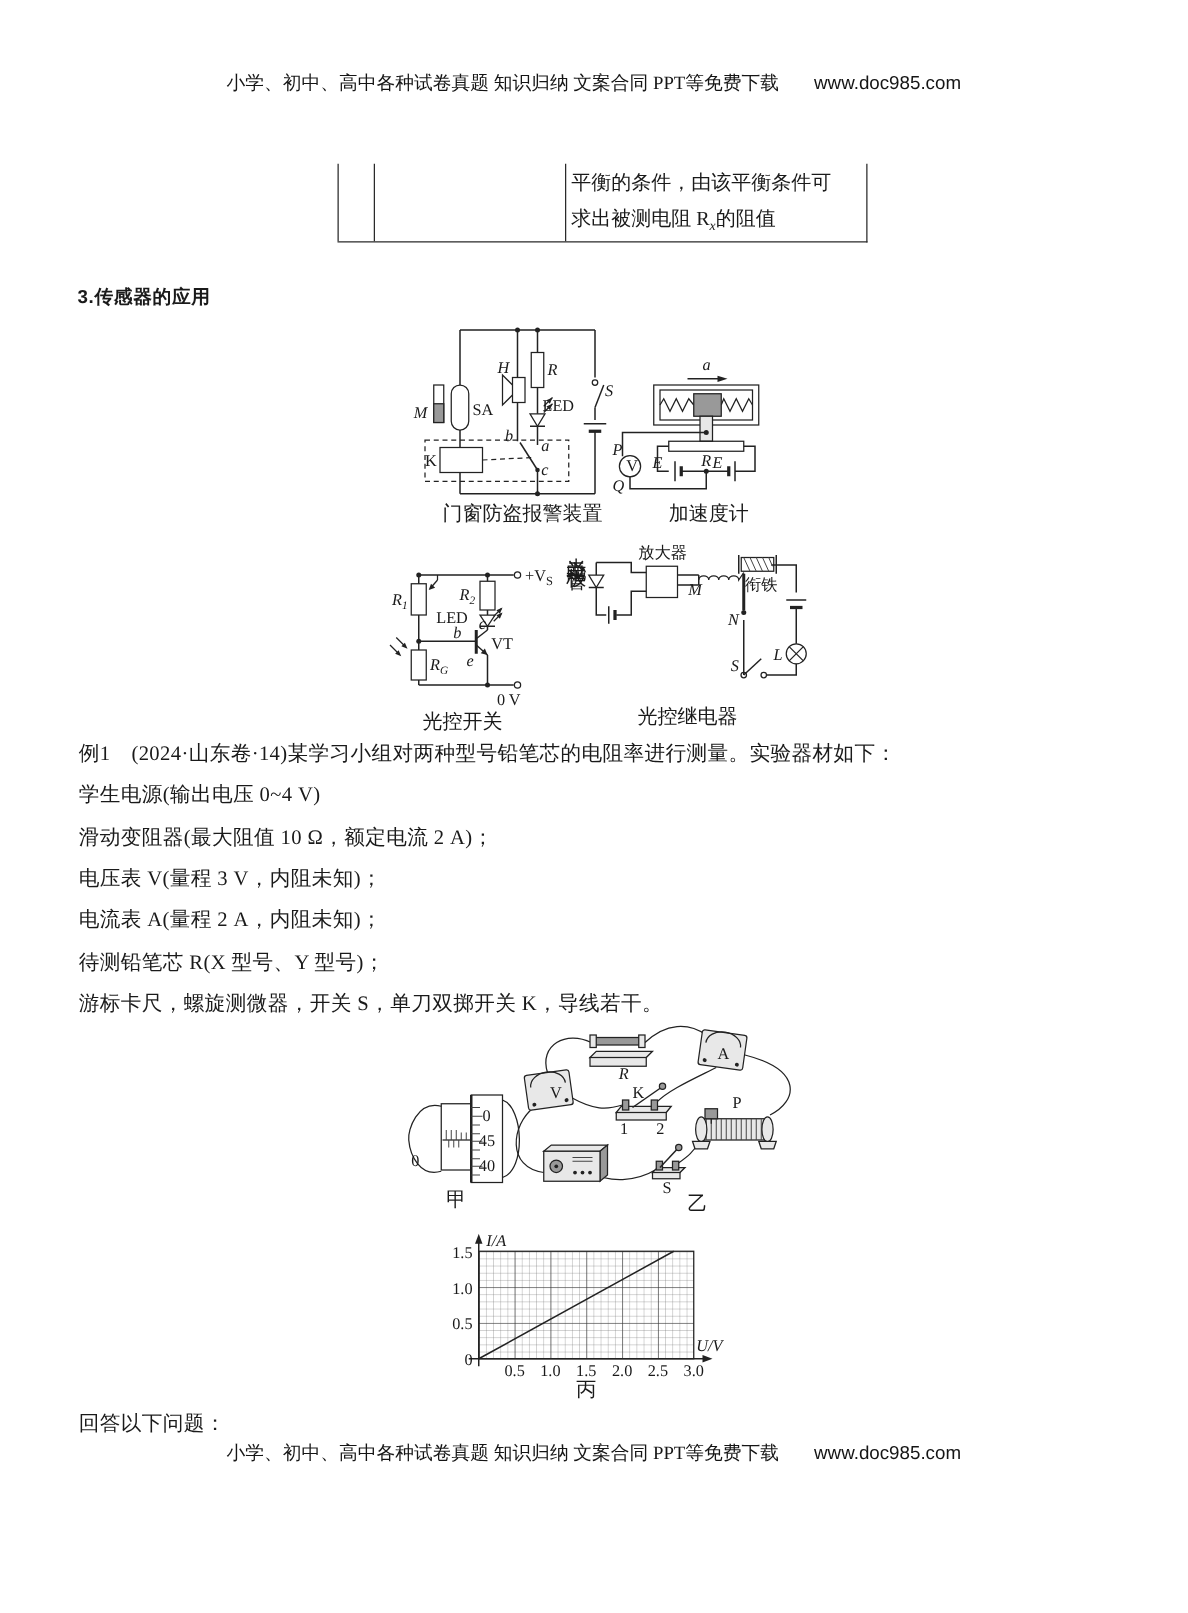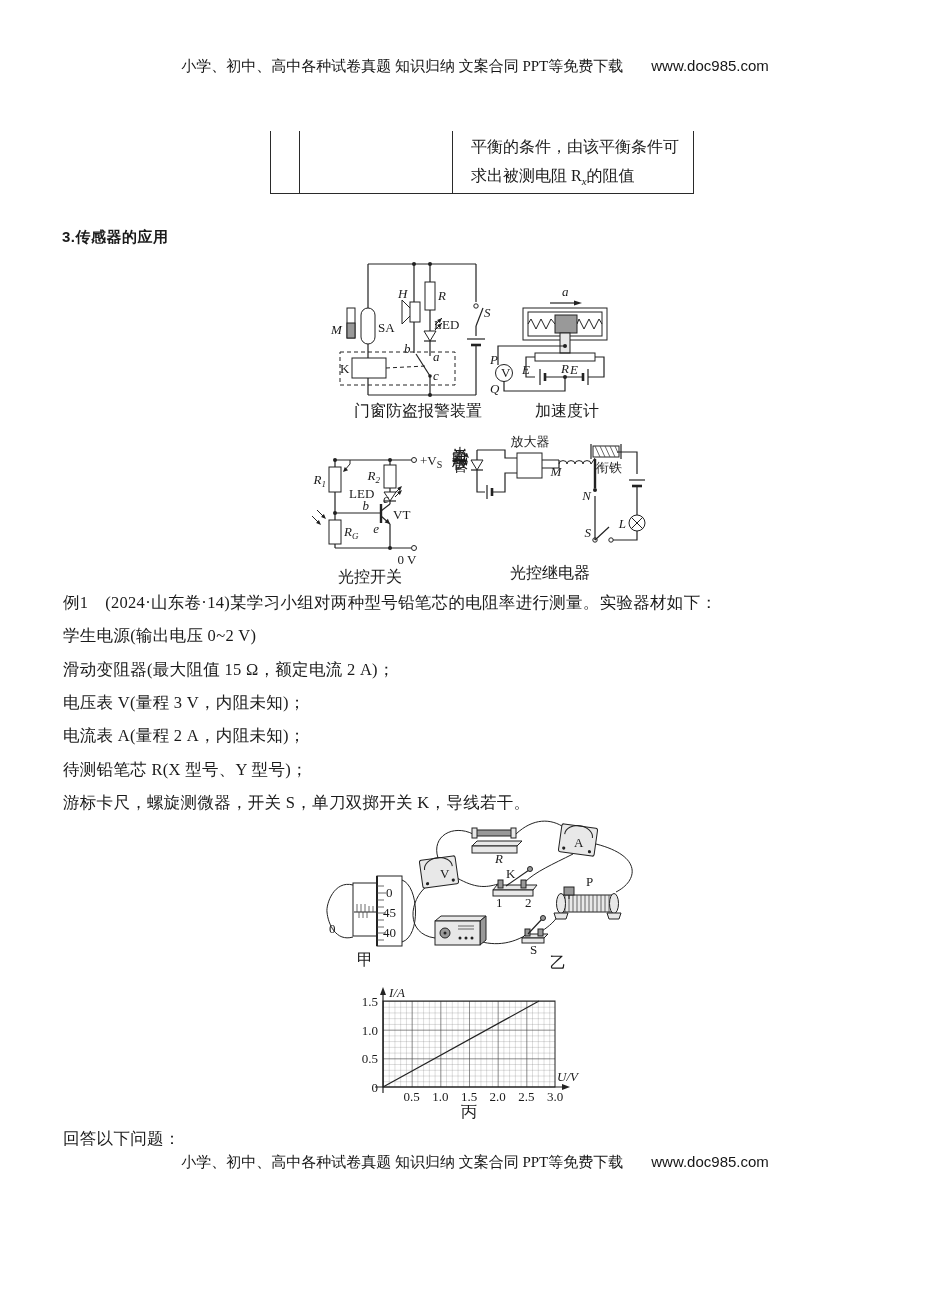--- a/index.html
+++ b/index.html
@@ -10,21 +10,21 @@
   .hf .url{margin-left:28px;font-family:"Liberation Sans","DejaVu Sans",sans-serif;}
   .bodyline{left:63px;font-size:16.5px;white-space:nowrap;letter-spacing:0.3px;}
   .heading{left:62px;font-size:15px;font-weight:bold;
            font-family:"Liberation Sans","DejaVu Sans",sans-serif;letter-spacing:0.5px;}
   
   .tfrag{left:270px;top:131px;width:423px;height:62px;display:flex;
          border-right:1.4px solid #2a2a2a;border-bottom:1.4px solid #2a2a2a;}
   .tfrag .c{border-left:1.4px solid #2a2a2a;height:100%;box-sizing:border-box;}
   .tfrag .c1{width:29px;}
   .tfrag .c2{width:153px;}
-  .tfrag .c3{width:241px;font-size:16px;line-height:29px;padding:1px 0 0 18px;}
+  .tfrag .c3{width:241px;font-size:16px;line-height:29px;padding:1px 0 0 4px;}
   .vtext{writing-mode:vertical-rl;text-orientation:upright;font-size:16px;
          letter-spacing:3px;line-height:1;z-index:2;}
   svg{overflow:visible;}
   svg text{font-family:"Liberation Serif","DejaVu Serif",serif;fill:#1a1a1a;font-size:13px;}
   svg .it{font-style:italic;}
   svg .cap{font-size:16px;}
   .w{stroke:#222;stroke-width:1.2;fill:none;}
   .w2{stroke:#222;stroke-width:1;fill:none;}
   .thin{stroke:#444;stroke-width:0.8;fill:none;}
   .blk{fill:#222;stroke:none;}
@@ -245,22 +245,22 @@
     </g>
     <text x="111" y="46" text-anchor="middle" class="it">M</text>
     <text x="164" y="42" text-anchor="middle" font-size="13.5">衔铁</text>
     <text x="146" y="70" text-anchor="end" class="it">N</text>
     <text x="146" y="107" text-anchor="end" class="it">S</text>
     <text x="181" y="98" text-anchor="end" class="it">L</text>
     <text x="105" y="148" text-anchor="middle" class="cap">光控继电器</text>
   </svg>
 
   <div class="abs bodyline" style="top:592px">例1　(2024·山东卷·14)某学习小组对两种型号铅笔芯的电阻率进行测量。实验器材如下：</div>
-  <div class="abs bodyline" style="top:625px">学生电源(输出电压 0~2 V)</div>
-  <div class="abs bodyline" style="top:659px">滑动变阻器(最大阻值 15 Ω，额定电流 2 A)；</div>
+  <div class="abs bodyline" style="top:625px">学生电源(输出电压 0~4 V)</div>
+  <div class="abs bodyline" style="top:659px">滑动变阻器(最大阻值 10 Ω，额定电流 2 A)；</div>
   <div class="abs bodyline" style="top:692px">电压表 V(量程 3 V，内阻未知)；</div>
   <div class="abs bodyline" style="top:725px">电流表 A(量程 2 A，内阻未知)；</div>
   <div class="abs bodyline" style="top:759px">待测铅笔芯 R(X 型号、Y 型号)；</div>
   <div class="abs bodyline" style="top:792px">游标卡尺，螺旋测微器，开关 S，单刀双掷开关 K，导线若干。</div>
 
   <svg class="abs" style="left:320px;top:858px" width="110" height="112" viewBox="0 0 110 112">
     <path class="w2" d="M33,27 C14,22 6,46 7,54 C8,66 16,84 33,79" fill="#fff"></path>
     <rect x="33" y="25" width="24" height="53" class="w2" fill="#fff"></rect>
     <g>
       <line x1="34" y1="54" x2="57" y2="54" class="w2"></line>

